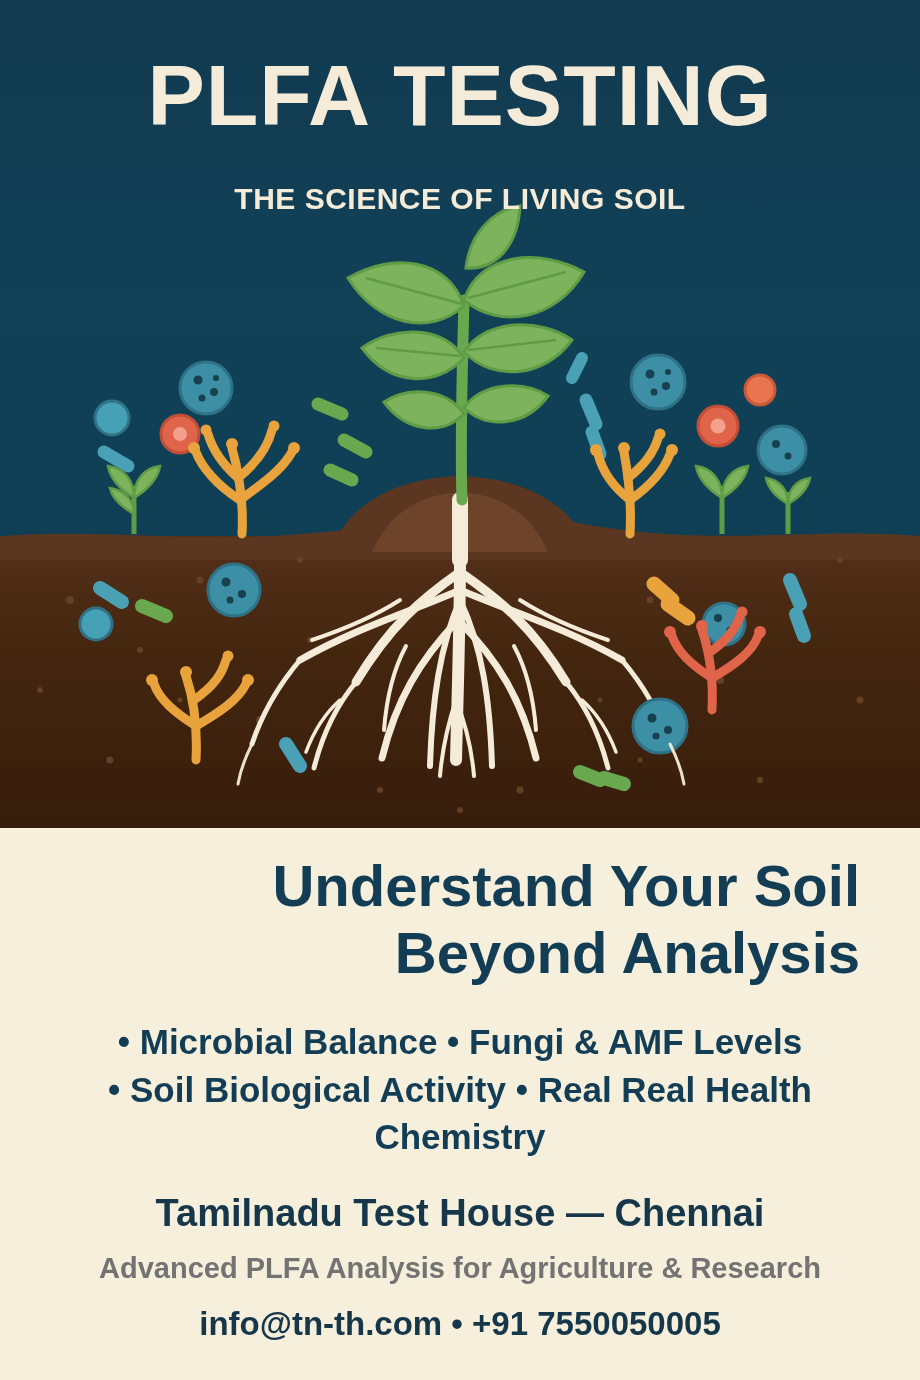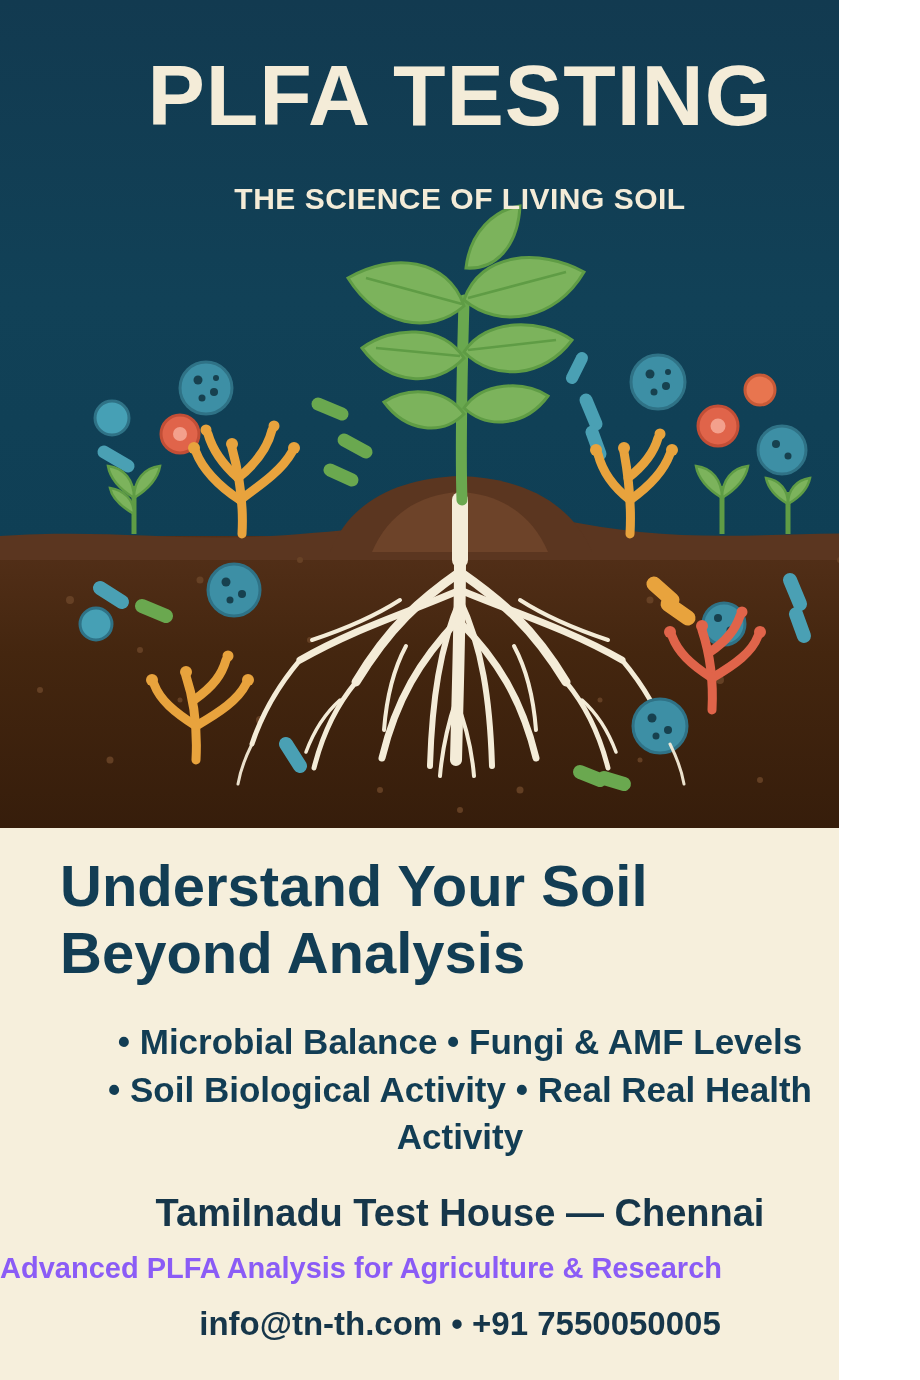--- a/index.html
+++ b/index.html
@@ -5,21 +5,21 @@
   html, body {
     margin: 0;
     padding: 0;
     background: #ffffff;
   }
   body {
     font-family: "Liberation Sans", sans-serif;
   }
   .poster {
     position: relative;
-    width: 839px;
+    width: 920px;
     height: 1380px;
     overflow: hidden;
     background: #f6eedb;
   }
   .sky-deep {
     position: absolute;
     left: 0; top: 0;
     width: 920px;
     height: 545px;
     background: linear-gradient(180deg, #123a50 0%, #114157 55%, #0f3f55 100%);
@@ -57,21 +57,21 @@
     font-size: 30px;
     font-weight: bold;
     letter-spacing: 0.5px;
     text-transform: uppercase;
   }
 
   .headline {
     position: absolute;
     left: 0; top: 852px;
     width: 920px;
-    text-align: left;
+    text-align: right;
     color: #123d54;
     font-size: 58px;
     font-weight: bold;
     line-height: 1.16;
     padding: 0 60px;
     box-sizing: border-box;
   }
 
   .bullets {
     position: absolute;
@@ -92,22 +92,22 @@
     width: 920px;
     text-align: center;
     color: #16364a;
     font-size: 38px;
     font-weight: bold;
   }
   .tagline {
     position: absolute;
     left: 0; top: 1252px;
     width: 920px;
-    text-align: left;
-    color: #8b5cf6;
+    text-align: center;
+    color: #737373;
     font-size: 29px;
     font-weight: bold;
   }
   .contact {
     position: absolute;
     left: 0; top: 1305px;
     width: 920px;
     text-align: center;
     color: #16364a;
     font-size: 33px;
@@ -360,20 +360,20 @@
   <div class="subtitle">THE SCIENCE OF LIVING SOIL</div>
 
   <div class="headline">
     <div>Understand Your Soil</div>
     <div>Beyond Analysis</div>
   </div>
 
   <div class="bullets">
     <div>• Microbial Balance  • Fungi &amp; AMF Levels</div>
     <div>• Soil Biological Activity  • Real Real Health</div>
-    <div>Activity</div>
+    <div>Chemistry</div>
   </div>
 
   <div class="org">Tamilnadu Test House — Chennai</div>
   <div class="tagline">Advanced PLFA Analysis for Agriculture &amp; Research</div>
   <div class="contact">info@tn-th.com  •  +91 7550050005</div>
 
 </div>
 
 </body></html>

